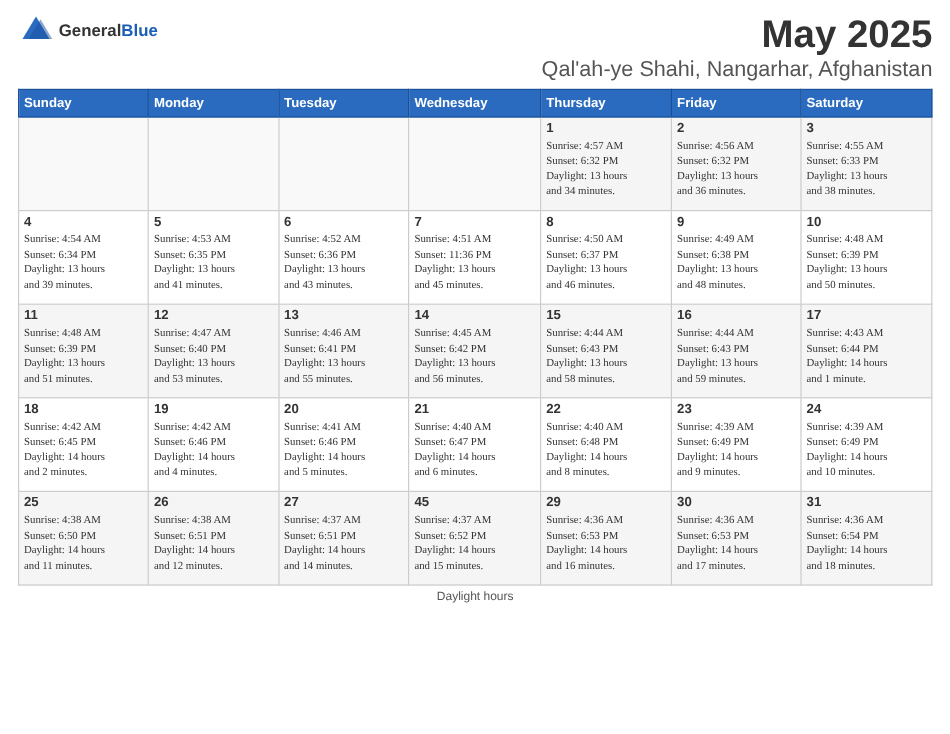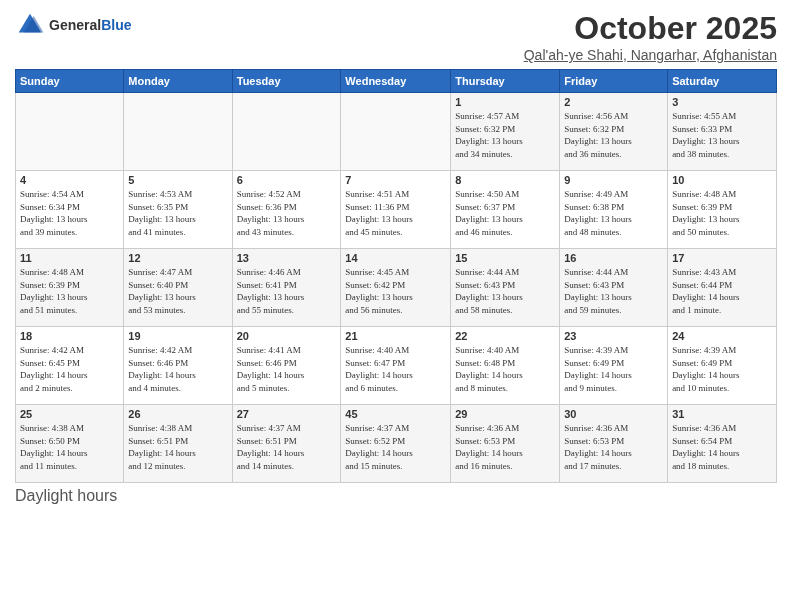--- a/index.html
+++ b/index.html
@@ -39,23 +39,22 @@
     }
     .title-block {
       text-align: right;
     }
     .month-title {
       font-size: 32px;
       font-weight: bold;
       color: #333;
     }
     .location-title {
-      font-size: 14px;
+      font-size: 18px;
       color: #555;
-      text-decoration: underline;
     }
     .calendar {
       width: 100%;
       border-collapse: collapse;
       font-size: 9.5px;
     }
     .calendar thead th {
       background: #2a6bbf;
       color: #fff;
       padding: 5px 4px;
@@ -87,42 +86,42 @@
       color: #333;
       font-size: 9px;
       line-height: 1.4;
       font-family: Liberation Serif, serif;
     }
     .empty-cell {
       background: #f9f9f9 !important;
     }
     .footer {
       margin-top: 4px;
-      font-size: 16px;
+      font-size: 10px;
       color: #555;
-      text-align: left;
+      text-align: center;
     }
   </style>
 </head>
 <body>
 
 <div class="page">
   <div class="header">
     <div class="logo">
       <svg class="logo-icon" viewBox="0 0 40 40">
         <polygon points="20,5 35,30 5,30" fill="#2a6bbf"></polygon>
         <polygon points="25,8 38,30 12,30" fill="#1a4f9f" opacity="0.5"></polygon>
       </svg>
       <div class="logo-text">
         <span class="logo-general">General</span>
         <span class="logo-blue">Blue</span>
       </div>
     </div>
     <div class="title-block">
-      <div class="month-title">October 2025</div>
+      <div class="month-title">May 2025</div>
       <div class="location-title">Qal'ah-ye Shahi, Nangarhar, Afghanistan</div>
     </div>
   </div>
 
   <table class="calendar">
     <thead>
       <tr>
       <th>Sunday</th>
           <th>Monday</th>
           <th>Tuesday</th>

